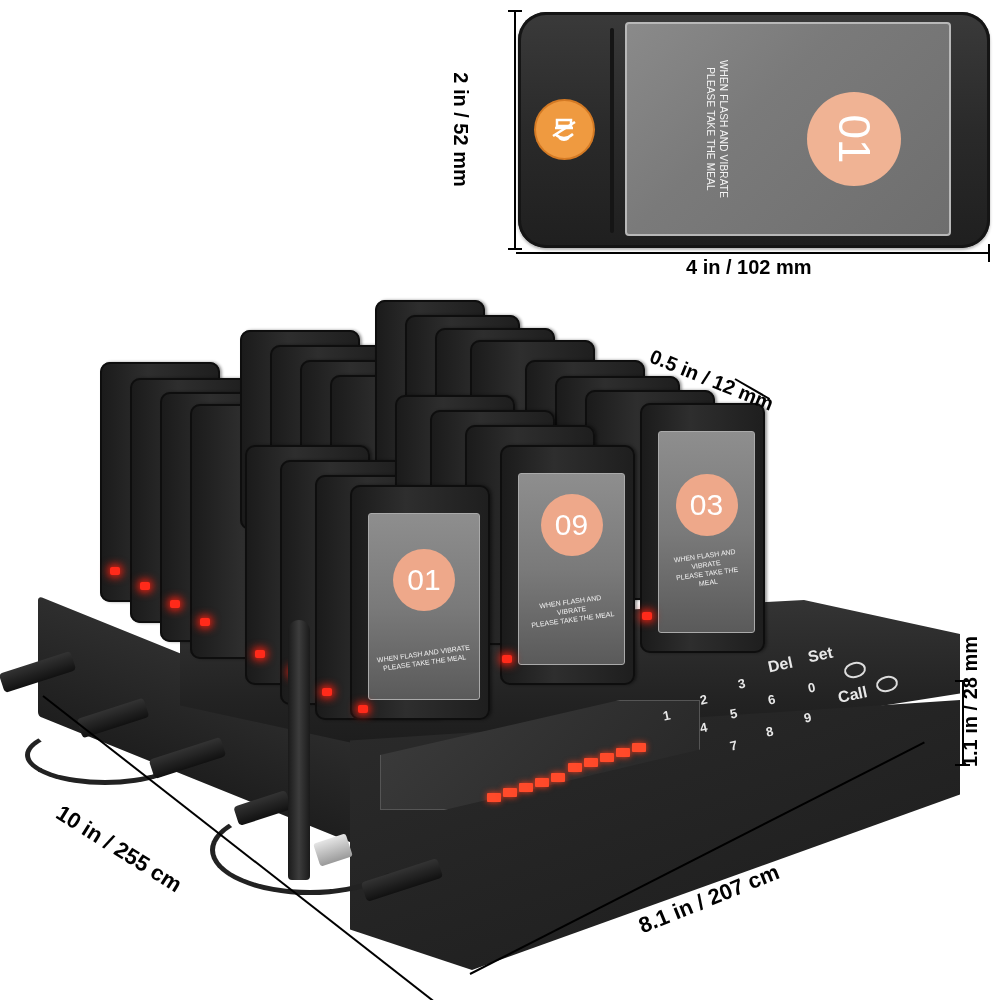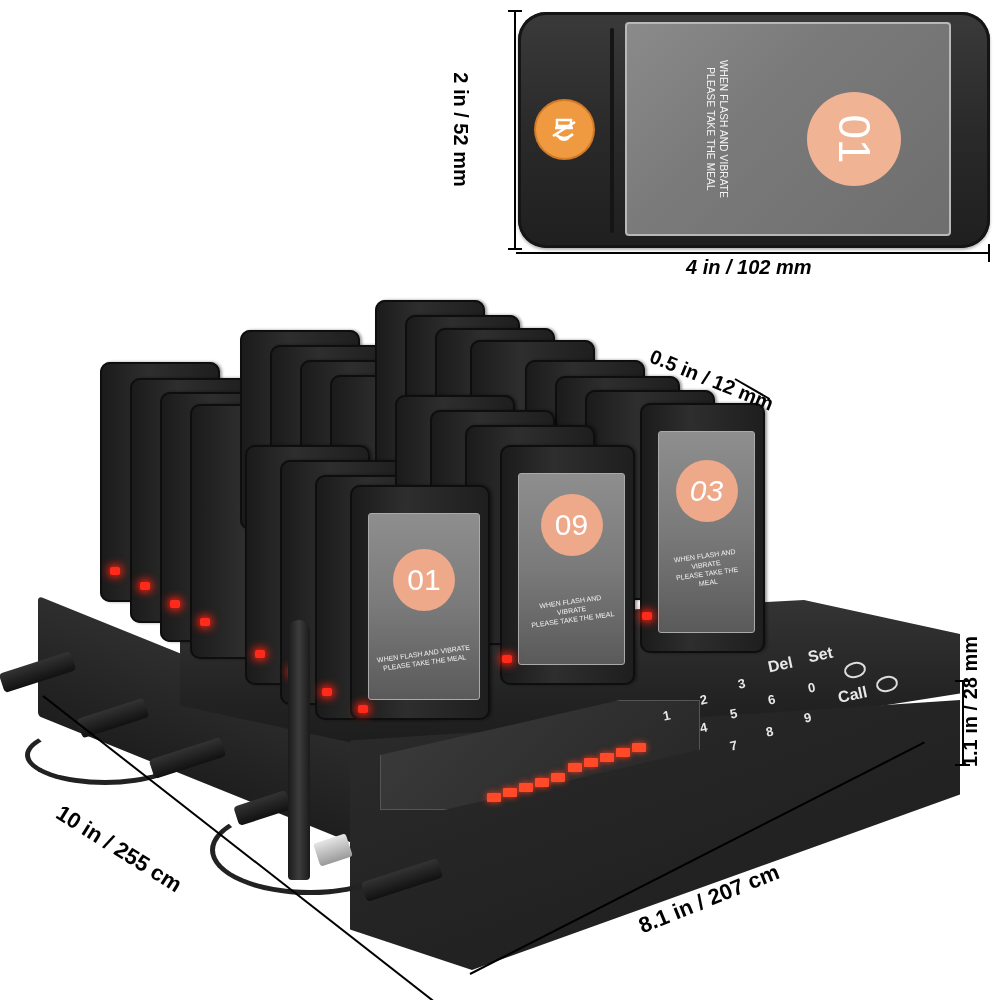--- a/index.html
+++ b/index.html
@@ -130,21 +130,21 @@
   </div>
 </div>
 
 <div class="abs dim-line" style="left:514px;top:10px;width:2px;height:240px;"></div>
 <div class="abs dim-line" style="left:508px;top:10px;width:14px;height:2px;"></div>
 <div class="abs dim-line" style="left:508px;top:248px;width:14px;height:2px;"></div>
 <div class="abs dim-label" style="left:403px;top:118px;transform:rotate(90deg);transform-origin:center;">2 in / 52 mm</div>
 
 <div class="abs dim-line" style="left:516px;top:252px;width:474px;height:2px;"></div>
 <div class="abs dim-line" style="left:988px;top:244px;width:2px;height:18px;"></div>
-<div class="abs dim-label" style="left:686px;top:256px;font-style:italic;">4 in / 102 mm</div>
+<div class="abs dim-label" style="left:686px;top:256px;">4 in / 102 mm</div>
 
 <div class="abs base-left"></div>
 <div class="abs base-main"></div>
 <div class="abs base-front"></div>
 
 <div class="pager" style="left:100px;top:362px;width:120px;height:240px;"></div>
 <div class="pager" style="left:130px;top:378px;width:120px;height:245px;"></div>
 <div class="pager" style="left:160px;top:392px;width:125px;height:250px;"></div>
 <div class="pager" style="left:190px;top:404px;width:130px;height:255px;"></div>
 
@@ -185,21 +185,21 @@
     <div class="circ" style="top:20px;">09</div>
     <div class="txt" style="bottom:40px;">
       <div>WHEN FLASH AND VIBRATE</div>
       <div>PLEASE TAKE THE MEAL</div>
     </div>
   </div>
 </div>
 
 <div class="pager" style="left:640px;top:403px;width:125px;height:250px;">
   <div class="face">
-    <div class="circ" style="top:28px;font-style:italic;">03</div>
+    <div class="circ" style="top:42px;">03</div>
     <div class="txt" style="bottom:45px;">
       <div>WHEN FLASH AND VIBRATE</div>
       <div>PLEASE TAKE THE MEAL</div>
     </div>
   </div>
 </div>
 
 <div class="red-led" style="left:110px;top:567px;"></div>
 <div class="red-led" style="left:140px;top:582px;"></div>
 <div class="red-led" style="left:170px;top:600px;"></div>

